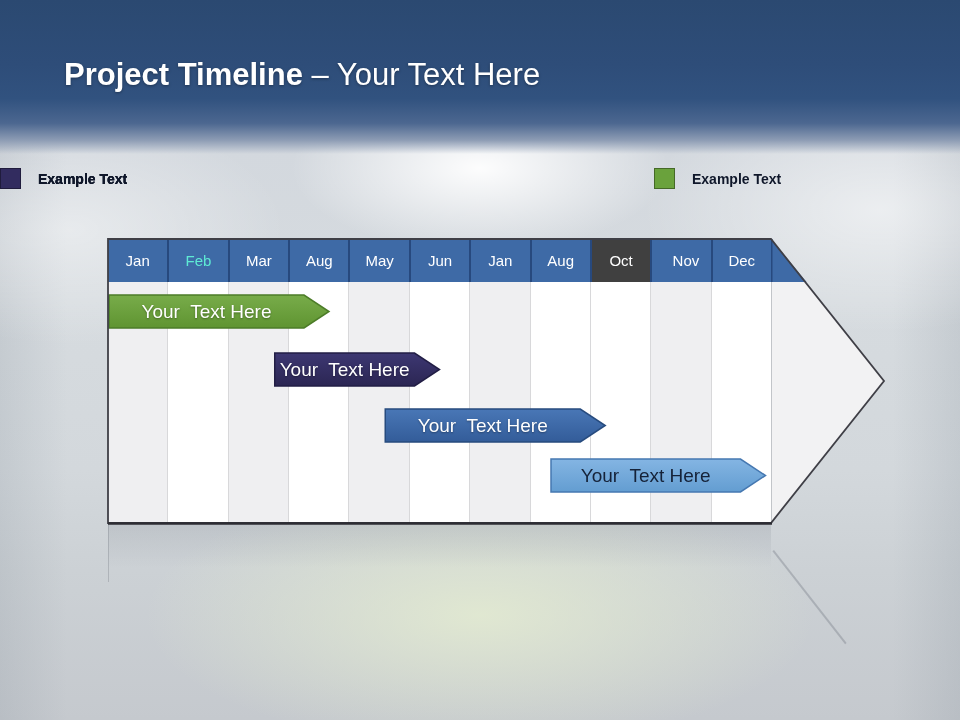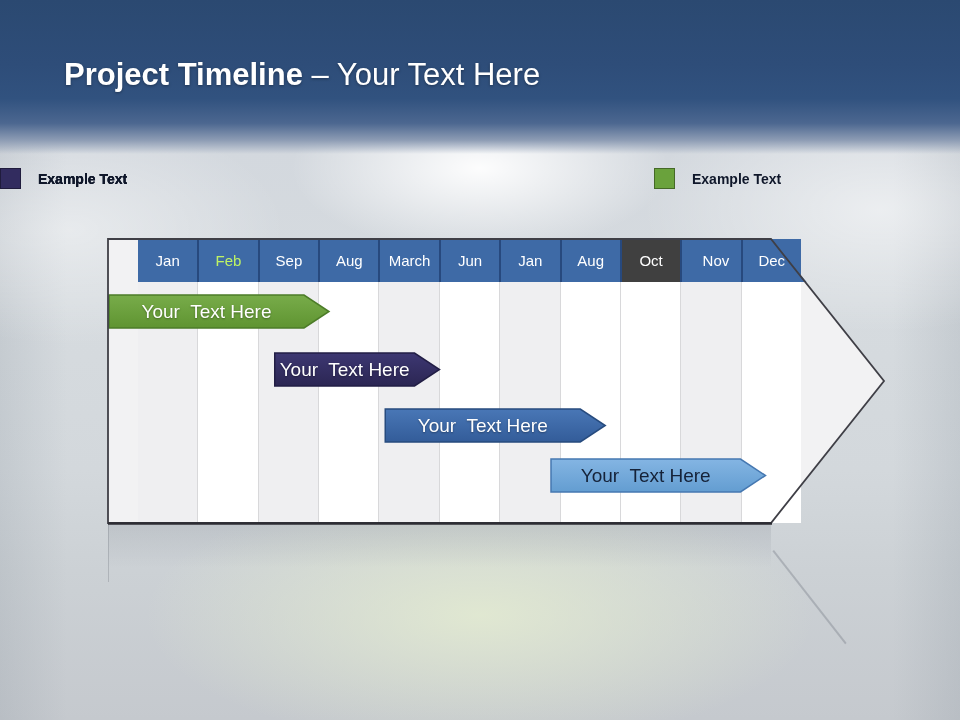--- a/index.html
+++ b/index.html
@@ -29,21 +29,21 @@
   .legend-item:nth-of-type(1){left:108px;}
   .legend-item:nth-of-type(2){left:287px;}
   .legend-item:nth-of-type(3){left:468px;}
   .legend-item:nth-of-type(4){left:654px;}
   .legend-swatch{width:21px;height:21px;margin-right:17px;border:1px solid rgba(0,0,0,0.35);}
   .legend-label{font-size:14px;font-weight:700;color:#0f172a;white-space:nowrap;}
 
   
   .timeline{position:absolute;left:106px;top:237px;width:782px;height:288px;}
   .timeline svg{position:absolute;left:0;top:0;}
-  .cols{position:absolute;left:2px;top:2px;width:663px;height:284px;display:flex;z-index:2;margin-left:30px;}
+  .cols{position:absolute;left:2px;top:2px;width:663px;height:284px;display:flex;z-index:2;}
   .col{flex:1 1 0;position:relative;border-left:1px solid #d8d8da;}
   .col:first-child{border-left:none;}
   .col.even{background:#efeff1;}
   .col.odd{background:#ffffff;}
   .col .hdr{position:absolute;left:-1px;right:0;top:0;height:43px;background:#3e6aa6;
             border-left:2px solid #27497e;display:flex;align-items:center;justify-content:center;}
   .col:first-child .hdr{left:0;border-left:none;}
   .hdr-label{color:#ffffff;font-size:15px;white-space:pre;}
   .bars-svg{z-index:4;}
   .outline-svg{z-index:5;pointer-events:none;}
@@ -98,36 +98,36 @@
     </svg>
 
     <div class="cols" id="cols">
         <div class="col even">
           <div class="hdr" style="background: rgb(62, 106, 166);">
             <span class="hdr-label" style="color: rgb(255, 255, 255);">Jan</span>
           </div>
         </div>
         <div class="col odd">
           <div class="hdr" style="background: rgb(62, 106, 166);">
-            <span class="hdr-label" style="color: #bef264;">Feb</span>
-          </div>
-        </div>
-        <div class="col even">
-          <div class="hdr" style="background: rgb(62, 106, 166);">
-            <span class="hdr-label" style="color: rgb(255, 255, 255);">Sep</span>
+            <span class="hdr-label" style="color: #5eead4;">Feb</span>
+          </div>
+        </div>
+        <div class="col even">
+          <div class="hdr" style="background: rgb(62, 106, 166);">
+            <span class="hdr-label" style="color: rgb(255, 255, 255);">Mar</span>
           </div>
         </div>
         <div class="col odd">
           <div class="hdr" style="background: rgb(62, 106, 166);">
             <span class="hdr-label" style="color: rgb(255, 255, 255);">Aug</span>
           </div>
         </div>
         <div class="col even">
           <div class="hdr" style="background: rgb(62, 106, 166);">
-            <span class="hdr-label" style="color: rgb(255, 255, 255);">March</span>
+            <span class="hdr-label" style="color: rgb(255, 255, 255);">May</span>
           </div>
         </div>
         <div class="col odd">
           <div class="hdr" style="background: rgb(62, 106, 166);">
             <span class="hdr-label" style="color: rgb(255, 255, 255);">Jun</span>
           </div>
         </div>
         <div class="col even">
           <div class="hdr" style="background: rgb(62, 106, 166);">
             <span class="hdr-label" style="color: rgb(255, 255, 255);">Jan</span>

